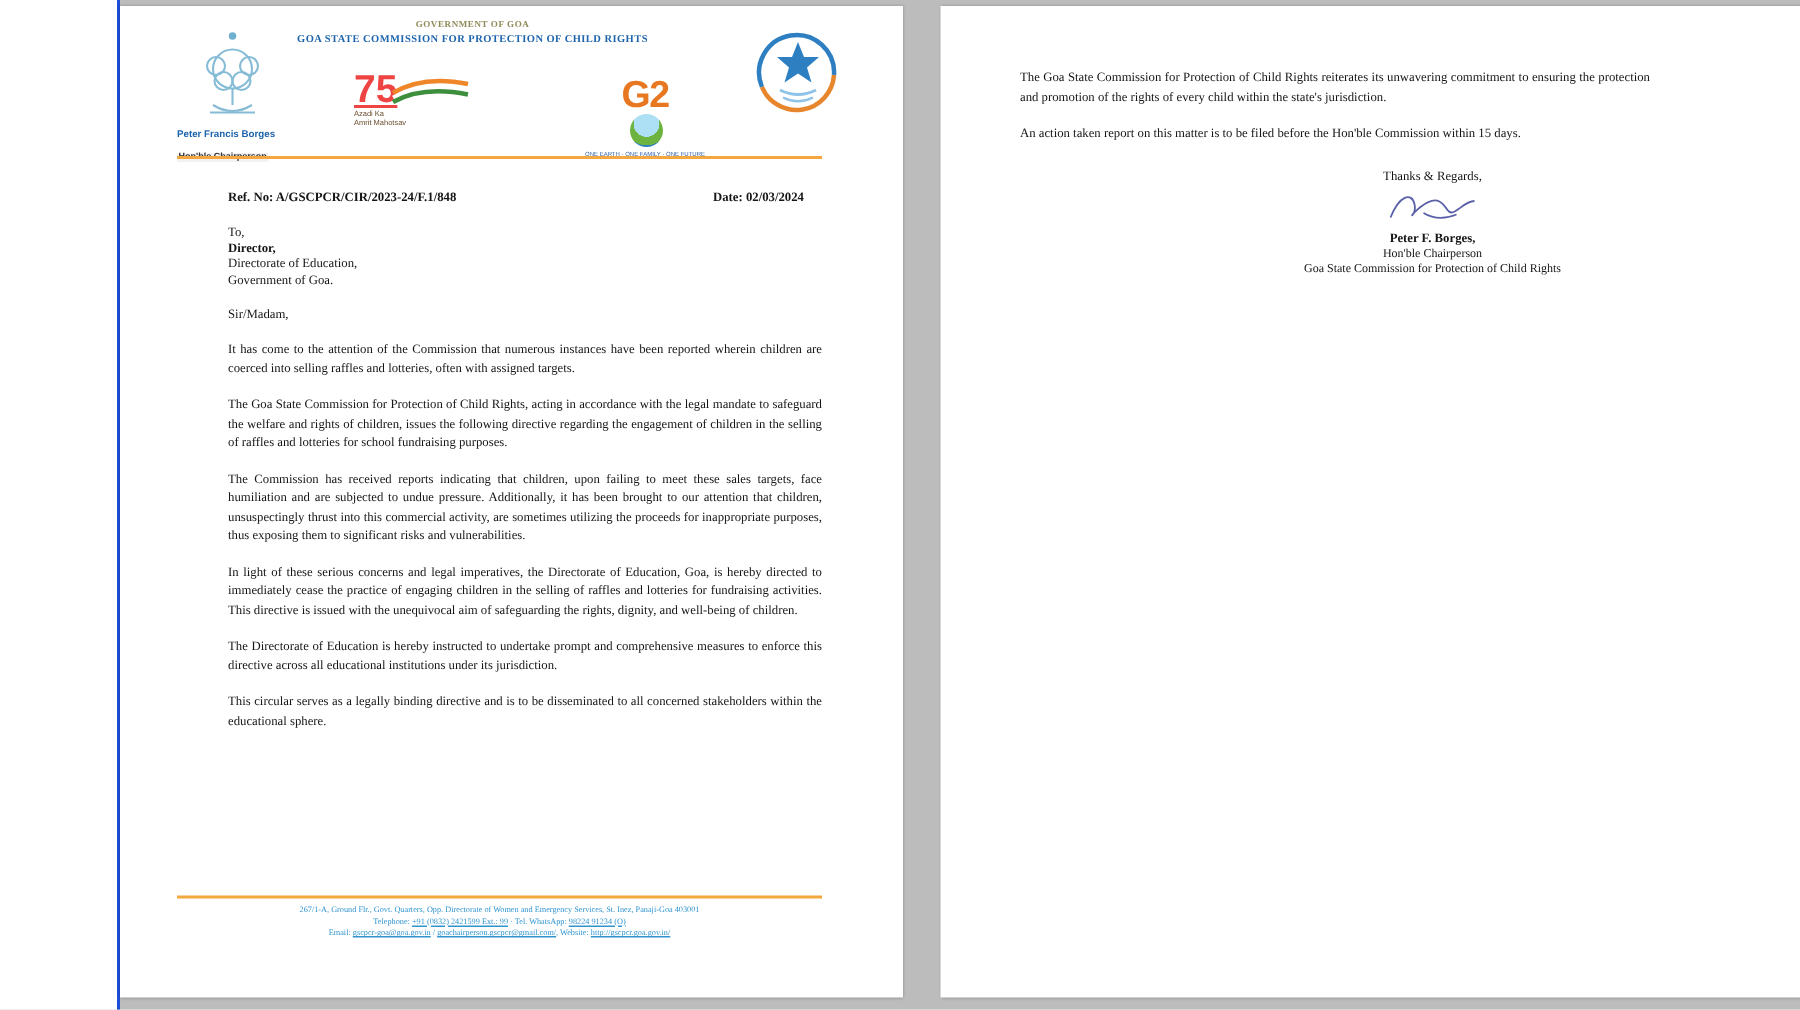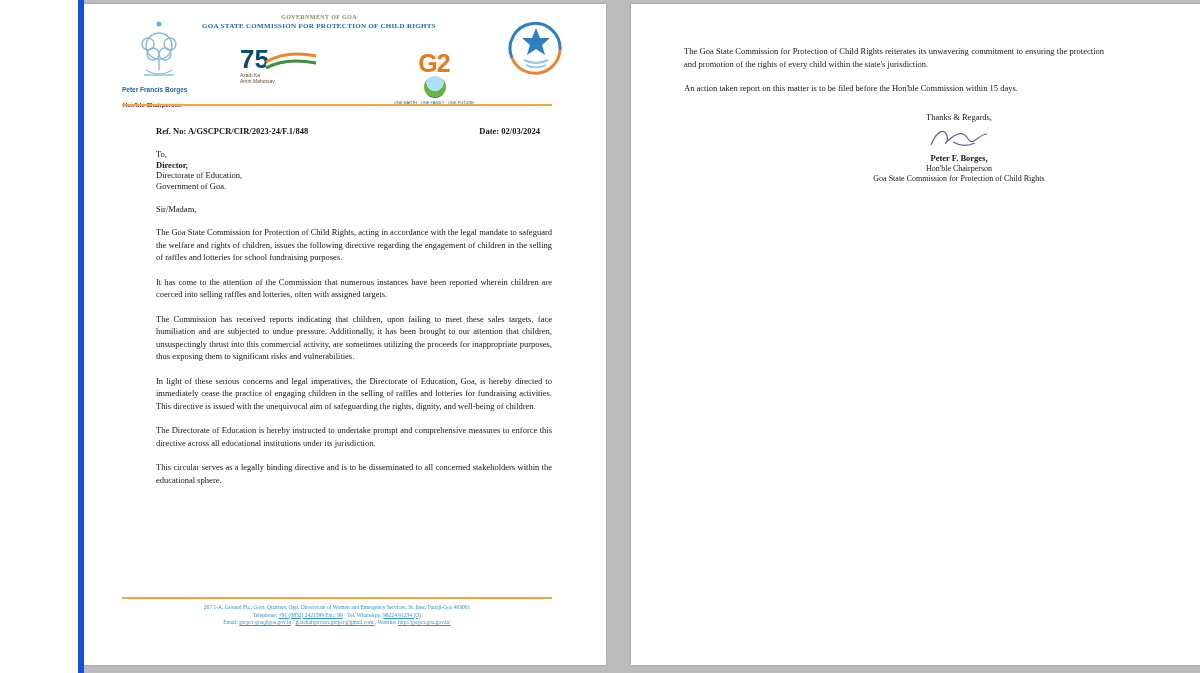--- a/index.html
+++ b/index.html
@@ -1,37 +1,37 @@
 <!DOCTYPE html>
 <html><head>
 <meta charset="utf-8">
 <style>
   * { margin:0; padding:0; box-sizing:border-box; }
   html,body { width:1200px; height:673px; background:#ffffff; overflow:hidden;
               font-family:"Liberation Serif", serif; }
   .viewer { position:absolute; left:78px; top:0; width:1122px; height:673px;
-            background:#bcbcbc; border-left:6px solid #1d4ed8; }
+            background:#bcbcbc; border-left:2px solid #1d4ed8; }
   .page { position:absolute; top:4px; height:661px; background:#ffffff;
           box-shadow:0 0 2px rgba(0,0,0,.25); }
   #page-1 { left:0; width:522px; }
   #page-2 { left:547px; width:593px; }
 
   
   .letterhead-center { position:absolute; left:35px; top:10px; width:400px; text-align:center; }
   .govt-line { font-size:6px; font-weight:bold; color:#8f8a58; letter-spacing:.4px; }
   .commission-line { font-size:7px; font-weight:bold; color:#1d64ad; letter-spacing:.3px; margin-top:2px; }
 
   .emblem-wrap { position:absolute; left:46px; top:14px; width:58px; height:66px; }
   .chair-block { position:absolute; left:38px; top:82px; width:120px; }
   .chair-name { font-size:6.5px; font-weight:bold; color:#1d64ad; font-family:"Liberation Sans",sans-serif; }
   .chair-title { font-size:6px; font-weight:bold; color:#333; background:#f2f2f2;
                  display:inline-block; padding:0 1px; margin-top:1px; font-family:"Liberation Sans",sans-serif; }
 
   .azadi-wrap { position:absolute; left:156px; top:42px; width:82px; height:58px; text-align:left; }
-  .azadi-numeral { font-family:"Liberation Sans",sans-serif; font-size:26px; font-weight:bold; color:#0c4a6e; line-height:26px; }
+  .azadi-numeral { font-family:"Liberation Sans",sans-serif; font-size:26px; font-weight:bold; color:#ef4444; line-height:26px;text-decoration:underline; }
   .azadi-caption { font-size:5px; color:#6b4e2e; line-height:6px; font-family:"Liberation Sans",sans-serif; }
   .azadi-flag { position:absolute; left:24px; top:2px; }
 
   .g20-wrap { position:absolute; left:304px; top:46px; width:92px; height:54px; text-align:center; }
   .g20-row { display:flex; align-items:center; justify-content:center;flex-direction:column; }
   .g20-wordmark { font-family:"Liberation Sans",sans-serif; font-size:25px; font-weight:bold; color:#e87722; line-height:26px; letter-spacing:-1px; }
   .g20-globe { width:22px; height:22px; border-radius:50%; margin-left:1px;
                background:radial-gradient(circle at 50% 30%, #aee0f5 0 45%, #6db33f 46% 75%, #2d7fc1 76% 100%); }
   .g20-tagline { font-size:4px; color:#2d5fa8; margin-top:2px; font-family:"Liberation Sans",sans-serif; }
 
@@ -143,22 +143,22 @@
       <div class="to-block">
         <div>To,</div>
         <div class="bold">Director,</div>
         <div>Directorate of Education,</div>
         <div>Government of Goa.</div>
       </div>
 
       <div class="salutation">Sir/Madam,</div>
 
 
+      <p class="body-para">It has come to the attention of the Commission that numerous instances have been reported wherein children are coerced into selling raffles and lotteries, often with assigned targets.</p>
       <p class="body-para">The Goa State Commission for Protection of Child Rights, acting in accordance with the legal mandate to safeguard the welfare and rights of children, issues the following directive regarding the engagement of children in the selling of raffles and lotteries for school fundraising purposes.</p>
-      <p class="body-para">It has come to the attention of the Commission that numerous instances have been reported wherein children are coerced into selling raffles and lotteries, often with assigned targets.</p>
       <p class="body-para">The Commission has received reports indicating that children, upon failing to meet these sales targets, face humiliation and are subjected to undue pressure. Additionally, it has been brought to our attention that children, unsuspectingly thrust into this commercial activity, are sometimes utilizing the proceeds for inappropriate purposes, thus exposing them to significant risks and vulnerabilities.</p>
       <p class="body-para">In light of these serious concerns and legal imperatives, the Directorate of Education, Goa, is hereby directed to immediately cease the practice of engaging children in the selling of raffles and lotteries for fundraising activities. This directive is issued with the unequivocal aim of safeguarding the rights, dignity, and well-being of children.</p>
       <p class="body-para">The Directorate of Education is hereby instructed to undertake prompt and comprehensive measures to enforce this directive across all educational institutions under its jurisdiction.</p>
       <p class="body-para">This circular serves as a legally binding directive and is to be disseminated to all concerned stakeholders within the educational sphere.</p>
     </div>
 
     <div class="orange-rule rule-bottom"></div>
     <div class="footer-block">
       <div>267/1-A, Ground Flr., Govt. Quarters, Opp. Directorate of Women and Emergency Services, St. Inez, Panaji-Goa 403001</div>
       <div>

